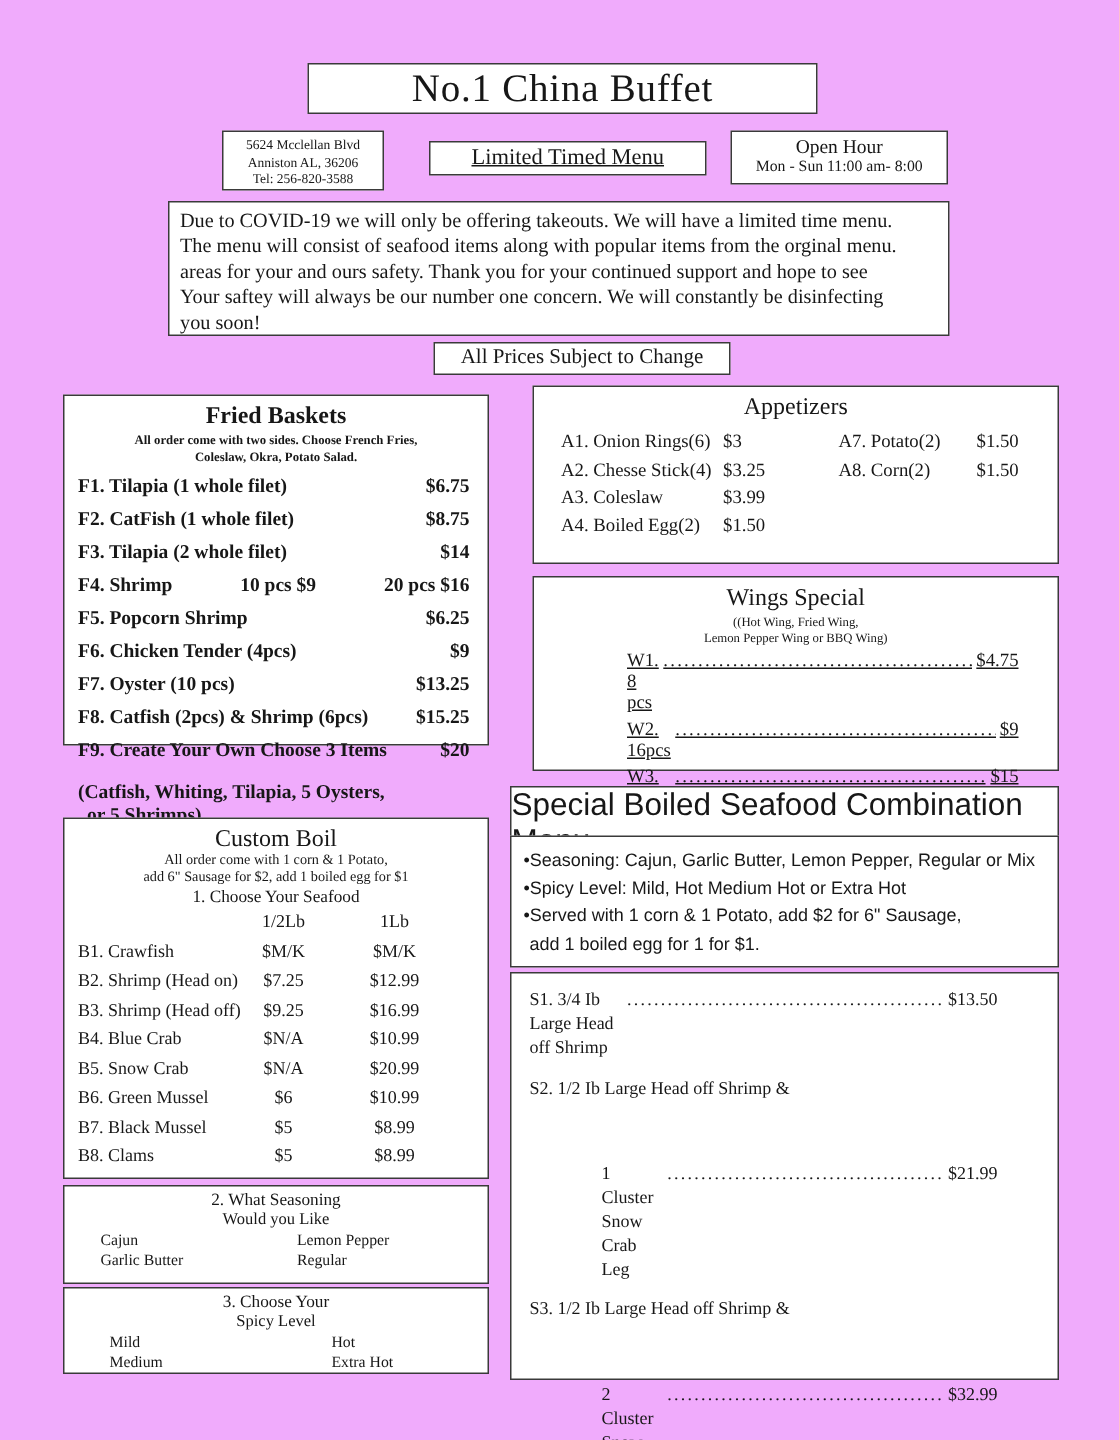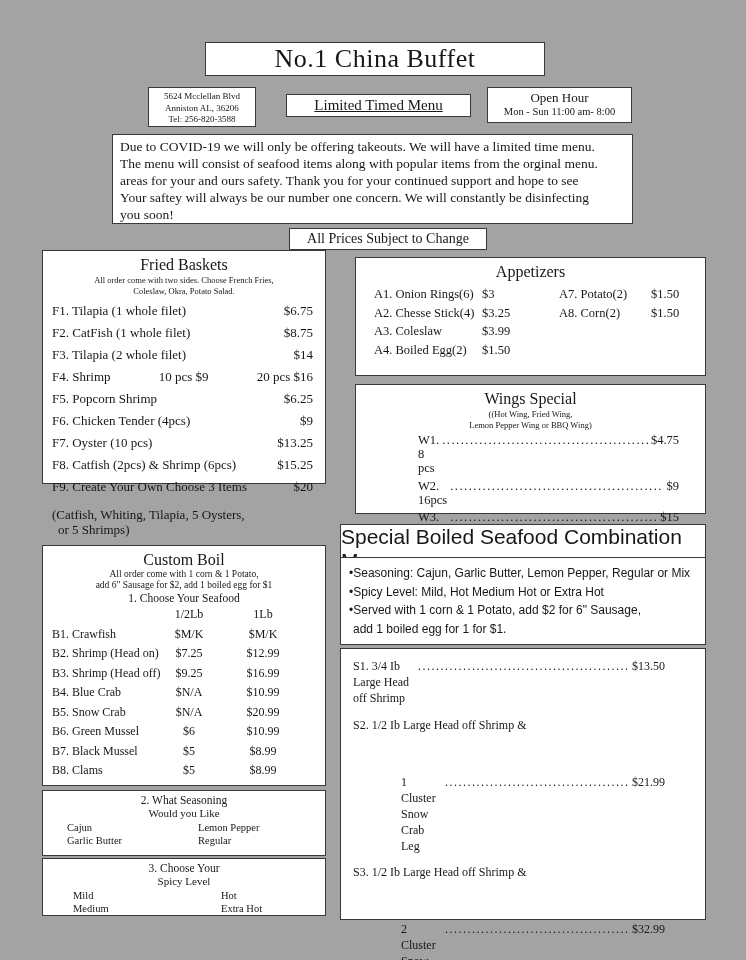--- a/index.html
+++ b/index.html
@@ -1,18 +1,18 @@
 <!DOCTYPE html>
 <html><head>
 <meta charset="utf-8">
 <style>
   * { box-sizing: border-box; margin: 0; padding: 0; }
   html, body { background: #ffffff; }
   .page {
-    position: relative; width: 746px; height: 960px; background: #a3a3a3;
+    position: relative; width: 746px; height: 960px; background: #f0abfc;
     font-family: "Liberation Serif", serif; color: #171717; overflow: hidden;
   }
   .box { position: absolute; border: 1px solid #3a3a3a; background: #fff; }
 
   
   .title-box { left:205px; top:42px; width:340px; height:34px; display:flex; align-items:center; justify-content:center; }
   .title-text { font-size:26px; letter-spacing:.5px; }
   .address-box { left:148px; top:87px; width:108px; height:40px; text-align:center; font-size:9px; line-height:11.5px; padding-top:3px; }
   .menu-label-box { left:286px; top:94px; width:185px; height:23px; display:flex; align-items:center; justify-content:center; }
   .menu-label { font-size:15px; text-decoration:underline; }
@@ -26,21 +26,21 @@
   
   .sec-title { text-align:center; font-size:16px; line-height:19px; margin-top:4px; }
   .sec-sub { text-align:center; font-size:8.5px; line-height:10.5px; margin-top:1px; }
   .mrow { display:flex; justify-content:space-between; line-height:15px; margin-bottom:7px; }
   .drow { display:flex; align-items:baseline; line-height:14px; margin-bottom:3.5px; }
   .dots { flex:1 1 auto; overflow:hidden; white-space:nowrap; margin:0 3px; min-width:6px; }
   .dots::after { content:".........................................................................................................................."; letter-spacing:1.5px; }
   .dprice { white-space:nowrap; }
 
   
-  .fried-box { left:42px; top:250px; width:284px; height:234px; }
+  .fried-box { left:42px; top:263px; width:284px; height:234px;font-weight:bold; }
   .fried-items { padding:7px 12px 0 9px; font-size:13px; }
   .footnote { font-size:13px; line-height:15px; margin-top:13px; }
   .footnote .fn2 { padding-left:6px; }
 
   
   .boil-box { left:42px; top:545px; width:284px; height:241px; }
   .boil-note { text-align:center; font-size:9.5px; line-height:11px; }
   .step-title { text-align:center; font-size:11.5px; line-height:14px; }
   .boil-grid { display:grid; grid-template-columns:104px 66px 82px; padding:2px 6px 0 9px; font-size:12px; }
   .boil-grid > div { line-height:14px; margin-bottom:5.5px; white-space:nowrap; }
@@ -58,21 +58,21 @@
   
   .app-box { left:355px; top:257px; width:351px; height:119px; }
   .app-cols { display:flex; padding:6px 0 0 18px; font-size:12.5px; }
   .app-col-left { width:185px; }
   .app-row { display:flex; line-height:14px; margin-bottom:4.5px; }
   .app-col-left .nm { width:108px; }
   .app-col-right .nm { width:92px; }
 
   
   .wings-box { left:355px; top:384px; width:351px; height:130px; }
-  .wings-items { padding:3px 26px 0 62px; font-size:12.5px; }
+  .wings-items { padding:3px 26px 0 62px; font-size:12.5px;text-decoration:underline; }
 
   
   .combo-title-box { left:340px; top:524px; width:366px; height:46px; display:flex; align-items:flex-start; justify-content:center;
     font-family:"Liberation Sans", sans-serif; font-size:21px; }
   .combo-notes-box { left:340px; top:557px; width:366px; height:88px; padding:6px 8px; font-family:"Liberation Sans", sans-serif; font-size:12px; }
   .combo-notes-box div { line-height:18.5px; }
   .combo-notes-box .indent { padding-left:4px; }
   .combo-items-box { left:340px; top:648px; width:366px; height:272px; padding:9px 12px 0 12px; font-size:12px; }
   .combo-items-box .c-line { line-height:16px; margin-bottom:10.5px; }
   .combo-items-box .drow { line-height:16px; margin-bottom:10.5px; padding-right:28px; }

